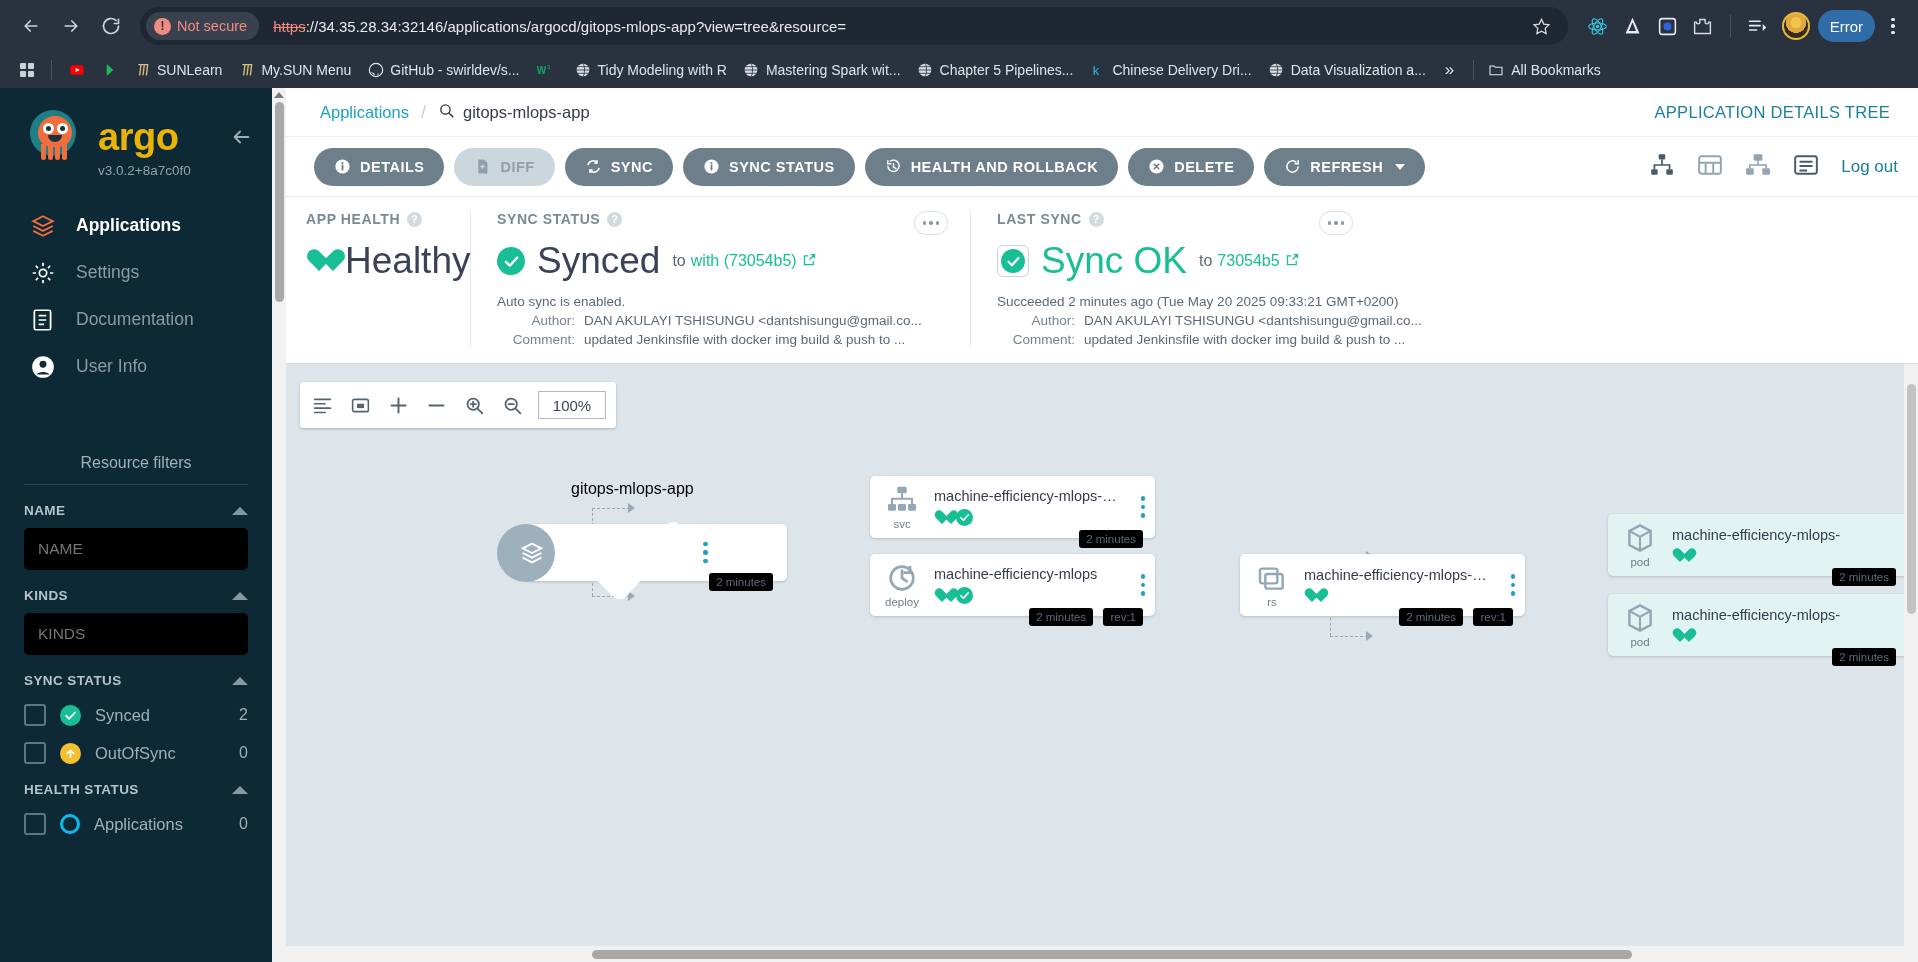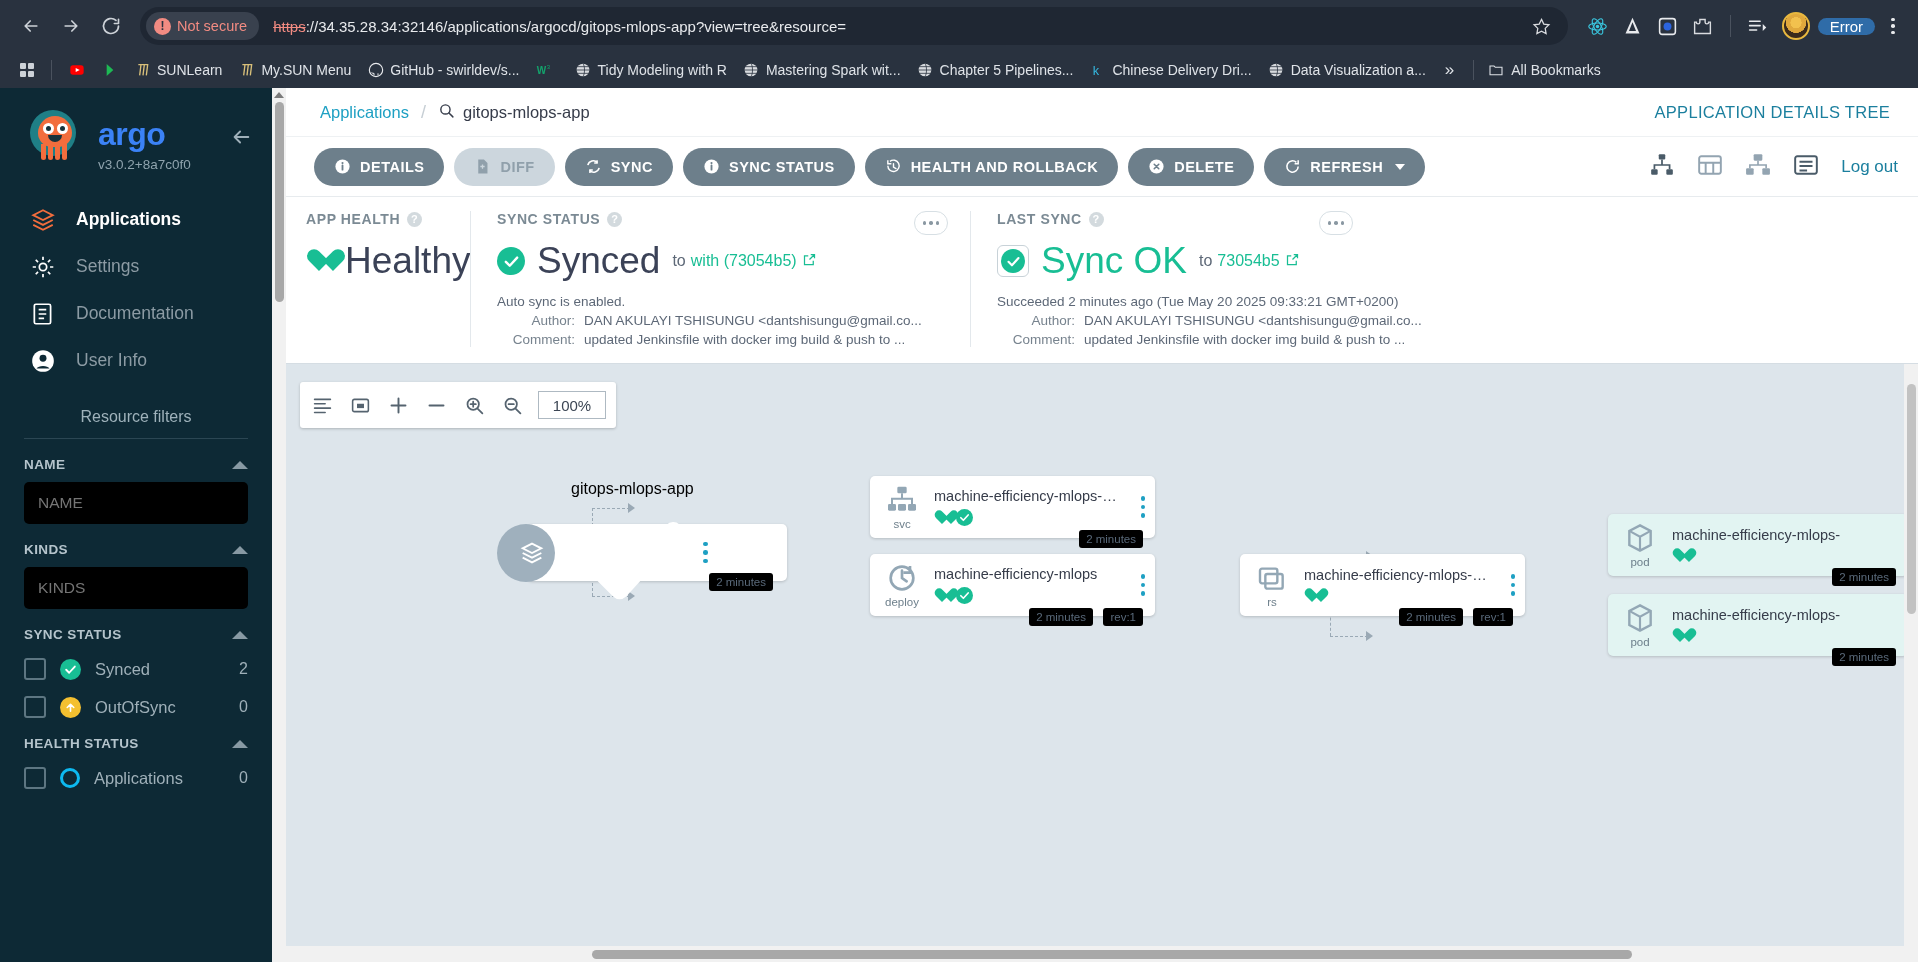--- a/index.html
+++ b/index.html
@@ -47,21 +47,21 @@
   .ext { width: 32px; height: 32px; display: flex; align-items: center; justify-content: center; }
   .ext svg { width: 21px; height: 21px; }
   .chrome-sep { width: 1px; height: 22px; background: #4a525e; margin: 0 8px; }
   .avatar {
     width: 28px; height: 28px; border-radius: 50%; margin: 0 5px;
     background: radial-gradient(circle at 50% 36%, #f2c14e 0 28%, #e0a83c 29% 52%, #3a2a1c 53% 100%);
     border: 2px solid #e8b83f; flex: none;
   }
   .error-pill {
     background: #2f6ca8; color: #ffffff; border-radius: 16px;
-    height: 17px; padding: 0 12px; display: flex; align-items: center;
+    height: 32px; padding: 0 12px; display: flex; align-items: center;
     font-size: 15px; flex: none;
   }
   .kebab { width: 26px; display: flex; flex-direction: column; align-items: center; gap: 3px; margin-left: 2px; }
   .kebab i { width: 3.5px; height: 3.5px; border-radius: 50%; background: #e8eaed; display: block; }
 
   
   .bookmarks { height: 36px; display: flex; align-items: center; padding: 0 12px; gap: 2px; background: #29323f; }
   .bm-apps { width: 30px; height: 26px; display: flex; align-items: center; justify-content: center; }
   .bm-apps .grid { display: grid; grid-template-columns: 6px 6px; grid-template-rows: 6px 6px; gap: 2.5px; }
   .bm-apps .grid i { background: #cdd2d8; border-radius: 1px; }
@@ -85,33 +85,33 @@
   .octo { width: 58px; height: 58px; position: relative; flex: none; }
   .octo .halo { position: absolute; left: 4px; top: 2px; width: 46px; height: 46px; border-radius: 50%; background: #1f7f86; }
   .octo .head { position: absolute; left: 12px; top: 8px; width: 34px; height: 31px; border-radius: 17px 17px 14px 14px; background: #f26d3d; }
   .octo .eye { position: absolute; top: 15px; width: 11px; height: 11px; border-radius: 50%; background: #fff; }
   .octo .eye.l { left: 17px; } .octo .eye.r { left: 31px; }
   .octo .pupil { position: absolute; top: 18px; width: 5px; height: 5px; border-radius: 50%; background: #16323c; }
   .octo .pupil.l { left: 20px; } .octo .pupil.r { left: 34px; }
   .octo .smile { position: absolute; left: 22px; top: 27px; width: 14px; height: 7px; border-radius: 0 0 9px 9px; background: #16323c; }
   .octo .leg { position: absolute; top: 36px; width: 5px; height: 16px; background: #f26d3d; border-radius: 0 0 3px 3px; }
   .brandtext { margin-left: 14px; padding-top: 10px; }
-  .wordmark { font-size: 32px; font-weight: 700; color: #3b82f6; letter-spacing: -0.5px; line-height: 1; }
+  .wordmark { font-size: 38px; font-weight: 700; color: #eab308; letter-spacing: -0.5px; line-height: 1; }
   .version { font-size: 13.5px; color: #8fa3ad; margin-top: 7px; }
   .collapse { position: absolute; right: 20px; top: 38px; color: #9fb0ba; }
   .collapse svg { width: 22px; height: 22px; fill: none; stroke: #9fb0ba; stroke-width: 2; stroke-linecap: round; stroke-linejoin: round; }
 
   .navlist { margin-top: 24px; }
   .navitem { display: flex; align-items: center; gap: 18px; height: 47px; padding-left: 28px; }
   .navitem .nico { width: 30px; display: flex; align-items: center; justify-content: center; flex: none; }
   .navitem .nico svg { width: 26px; height: 26px; }
   .navitem .nlabel { font-size: 17.5px; color: #8c9ba4; }
   .navitem.active .nlabel { color: #ffffff; font-weight: 700; }
 
-  .filters-title { text-align: center; font-size: 16px; color: #9fb2bb; margin-top: 24px; }
+  .filters-title { text-align: center; font-size: 16px; color: #9fb2bb; margin-top: 64px; }
   .hr { height: 1px; background: #2b4653; margin: 12px 24px 0 24px; }
   .fsec { padding: 0 24px; }
   .fhead { display: flex; align-items: center; justify-content: space-between; margin-top: 18px; }
   .fhead span { font-size: 13.5px; font-weight: 700; color: #b5c4cc; letter-spacing: 0.4px; }
   .caret { width: 0; height: 0; border-left: 8px solid transparent; border-right: 8px solid transparent; border-bottom: 8px solid #8799a3; }
   .finput {
     margin-top: 10px; height: 42px; width: 100%; background: #000000;
     border: none; border-radius: 5px; color: #6e7d86; font-size: 15.5px;
     padding: 0 14px; font-family: "Liberation Sans", sans-serif;
   }

